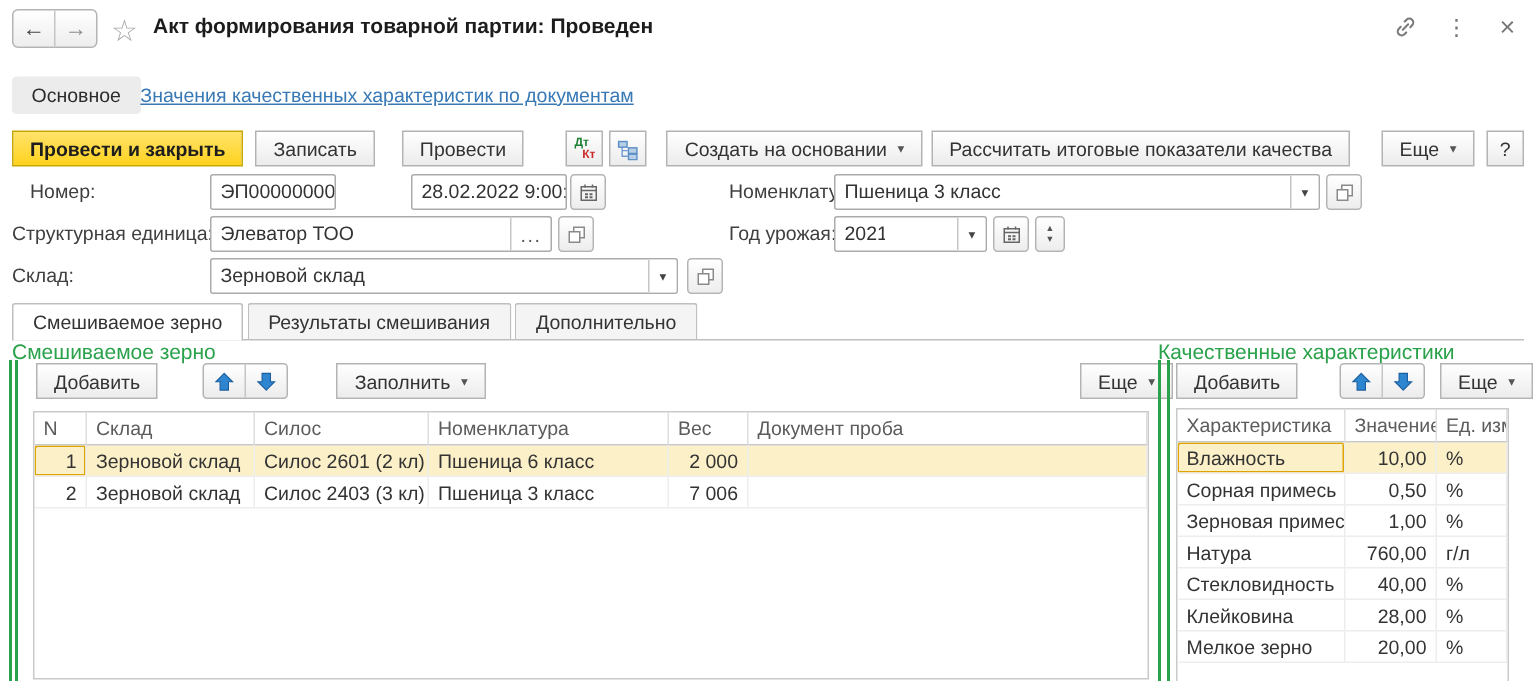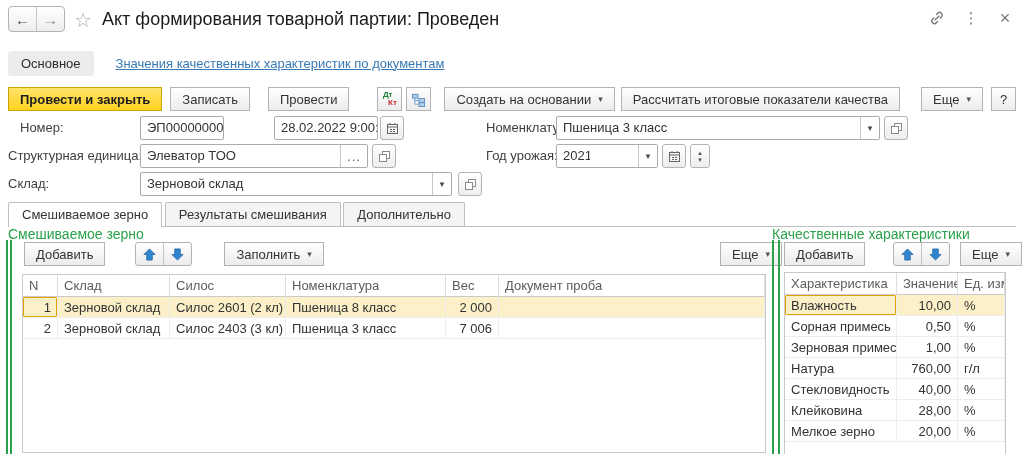--- a/index.html
+++ b/index.html
@@ -20,25 +20,25 @@
   .btn-yellow{
     background:linear-gradient(#ffe36b,#ffd21f);
     border-color:#c9a703;font-weight:bold;color:#1d1d1d;
   }
   .icon-btn{width:25px;padding:0;}
   
   .nav-group{position:absolute;left:8px;top:6px;display:flex;border:1px solid #b3b3b3;border-radius:4px;overflow:hidden;background:linear-gradient(#fff,#ededed);}
   .nav-btn{width:27px;height:24px;display:flex;align-items:center;justify-content:center;font-size:15px;color:#444;cursor:pointer;}
   .nav-btn.fwd{border-left:1px solid #c5c5c5;color:#8d8d8d;}
   .star{position:absolute;left:74px;top:8px;font-size:20px;color:#a9a9a9;cursor:pointer;}
-  .title{position:absolute;left:102px;top:9px;font-size:18px;font-weight:normal;color:#1c1c1c;}
+  .title{position:absolute;left:102px;top:9px;font-size:14px;font-weight:bold;color:#1c1c1c;}
   .hdr-icons{position:absolute;right:10px;top:9px;display:flex;gap:16px;align-items:center;color:#767676;}
   .hdr-icons .g{cursor:pointer;display:flex;align-items:center;justify-content:center;width:18px;height:18px;font-size:15px;}
   
-  .navrow{position:absolute;left:8px;top:50px;height:26px;display:flex;align-items:center;gap:22px;}
+  .navrow{position:absolute;left:8px;top:50px;height:26px;display:flex;align-items:center;}
   .nav-pill{background:#ececec;border-radius:3px;padding:5px 13px;color:#2c2c2c;cursor:pointer;}
   .nav-link{color:#3879b5;text-decoration:underline;cursor:pointer;}
   
   .toolbar{position:absolute;left:8px;right:8px;top:86px;height:26px;display:flex;align-items:center;}
   .sp8{margin-left:8px;} .sp16{margin-left:18px;} .sp28{margin-left:28px;} .sp4{margin-left:4px;} .sp14{margin-left:13px;} .sp6{margin-left:6px;}
   .flexsp{flex:1;}
   .dtkt{display:flex;flex-direction:column;font-size:8px;font-weight:bold;line-height:8px;width:14px;}
   .dtkt .dt{color:#1e7e34;align-self:flex-start;}
   .dtkt .kt{color:#cc2a2a;align-self:flex-end;}
   
@@ -255,21 +255,21 @@
     <div class="tcell">Склад</div>
     <div class="tcell">Силос</div>
     <div class="tcell">Номенклатура</div>
     <div class="tcell">Вес</div>
     <div class="tcell">Документ проба</div>
   </div>
   <div class="trow sel">
     <div class="tcell num focuscell">1</div>
     <div class="tcell">Зерновой склад</div>
     <div class="tcell">Силос 2601 (2 кл)</div>
-    <div class="tcell">Пшеница 8 класс</div>
+    <div class="tcell">Пшеница 6 класс</div>
     <div class="tcell num">2 000</div>
     <div class="tcell"></div>
   </div>
   <div class="trow">
     <div class="tcell num">2</div>
     <div class="tcell">Зерновой склад</div>
     <div class="tcell">Силос 2403 (3 кл)</div>
     <div class="tcell">Пшеница 3 класс</div>
     <div class="tcell num">7 006</div>
     <div class="tcell"></div>

